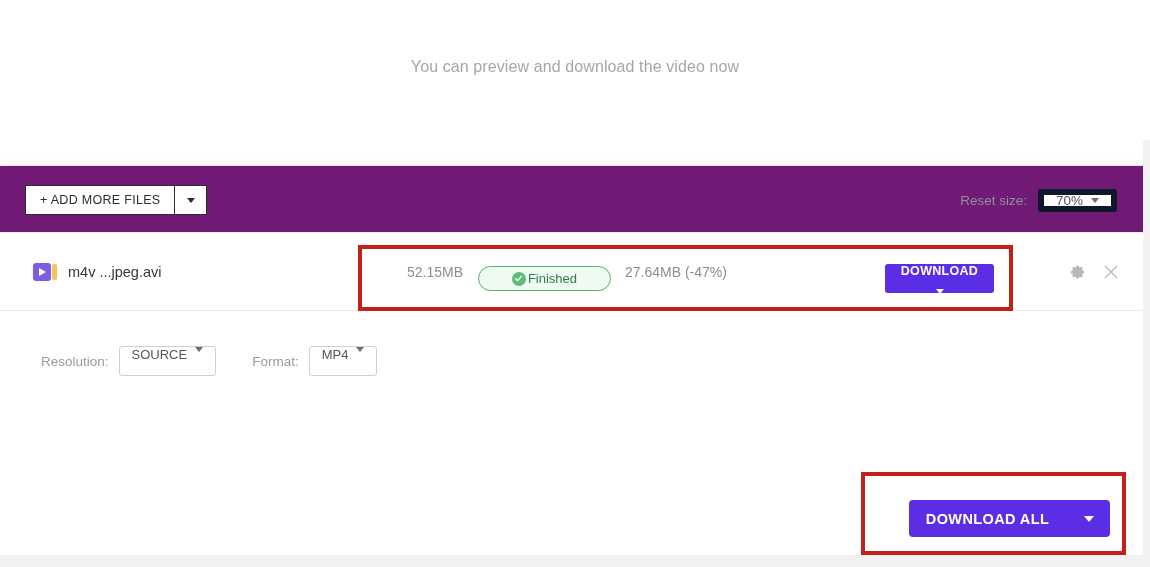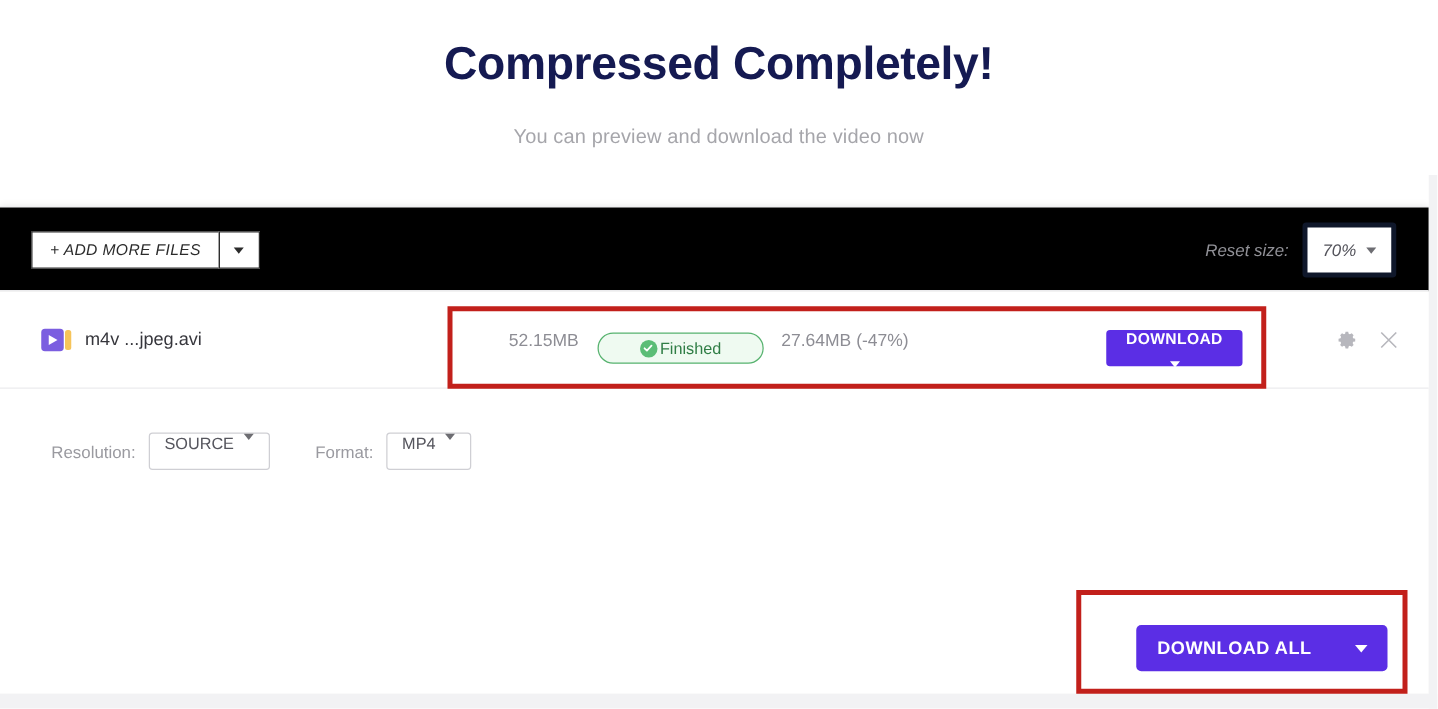--- a/index.html
+++ b/index.html
@@ -69,22 +69,21 @@
     width: 1150px;
     height: 12px;
     background: #f2f2f4;
   }
 
   
   .toolbar {
     position: relative;
     height: 67px;
     border-bottom: 1px solid #ebebed;
-    background: #000000;
-    font-style: italic;
+    background: #701a75;
   }
 
   .split-btn {
     position: absolute;
     left: 25px;
     top: 19px;
     display: flex;
     height: 30px;
   }
   .split-btn .main {
@@ -125,24 +124,24 @@
     display: flex;
     align-items: center;
     height: 30px;
   }
   .reset-label {
     font-size: 13.5px;
     color: #909096;
     margin-right: 11px;
   }
   .reset-btn {
-    border: 4px solid #0f172a;
+    border: 6px solid #0f172a;
     background: #ffffff;
     border-radius: 3px;
-    height: 44px;
+    height: 23px;
     padding: 0 12px;
     display: flex;
     align-items: center;
     gap: 8px;
     font-size: 13.5px;
     color: #52525a;
     cursor: pointer;
   }
 
   
@@ -365,21 +364,20 @@
     border: 4px solid #c2201b;
     pointer-events: none;
   }
   #annot-row   { left: 358px; top: 245px; width: 655px; height: 66px; }
   #annot-dlall { left: 861px; top: 472px; width: 265px; height: 83px; }
 </style>
 </head>
 <body>
 
 <div class="hero">
-  <div class="hero-title">Compressed Completely!</div>
   <div class="hero-sub">You can preview and download the video now</div>
 </div>
 
 <div class="panel">
 
   <div class="toolbar">
 
     <div class="split-btn">
       <div class="main">
         <span>+ ADD MORE FILES</span>

